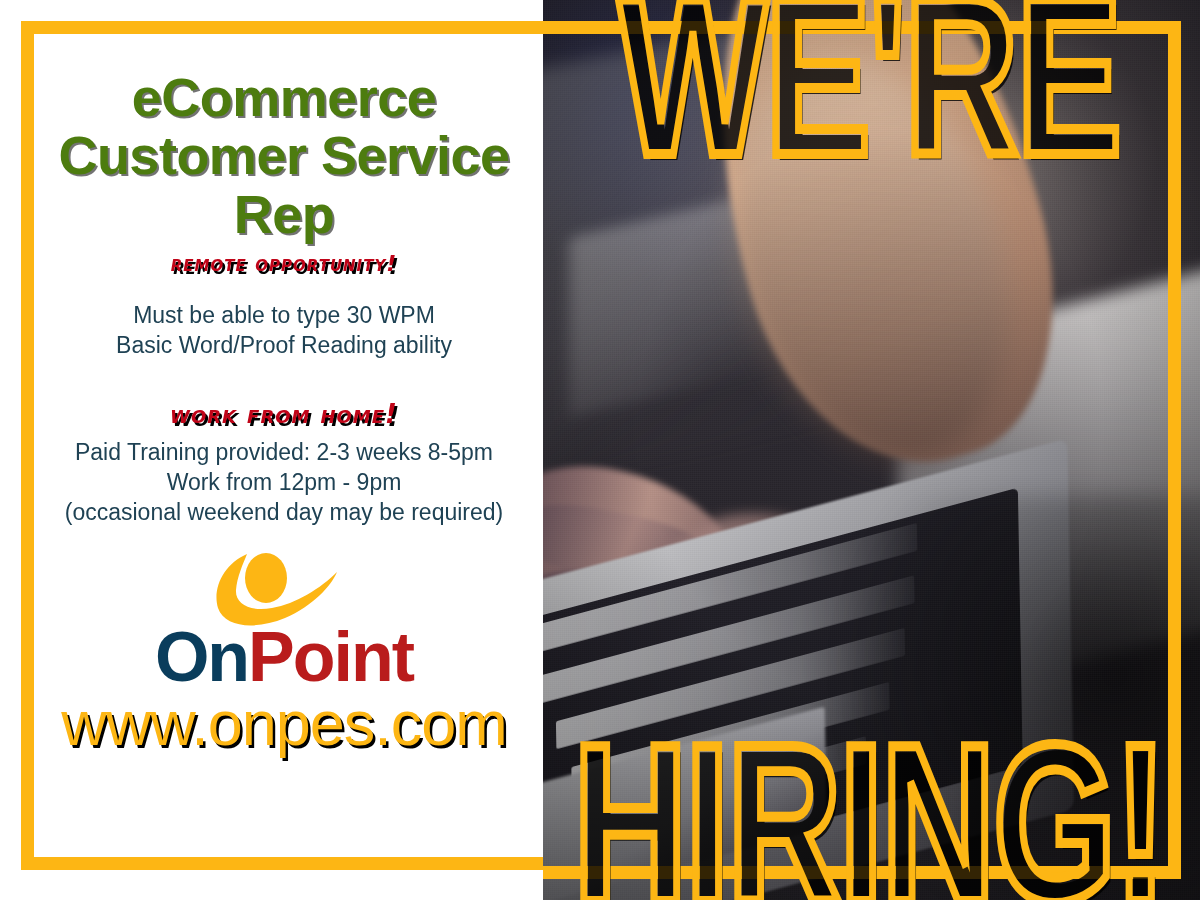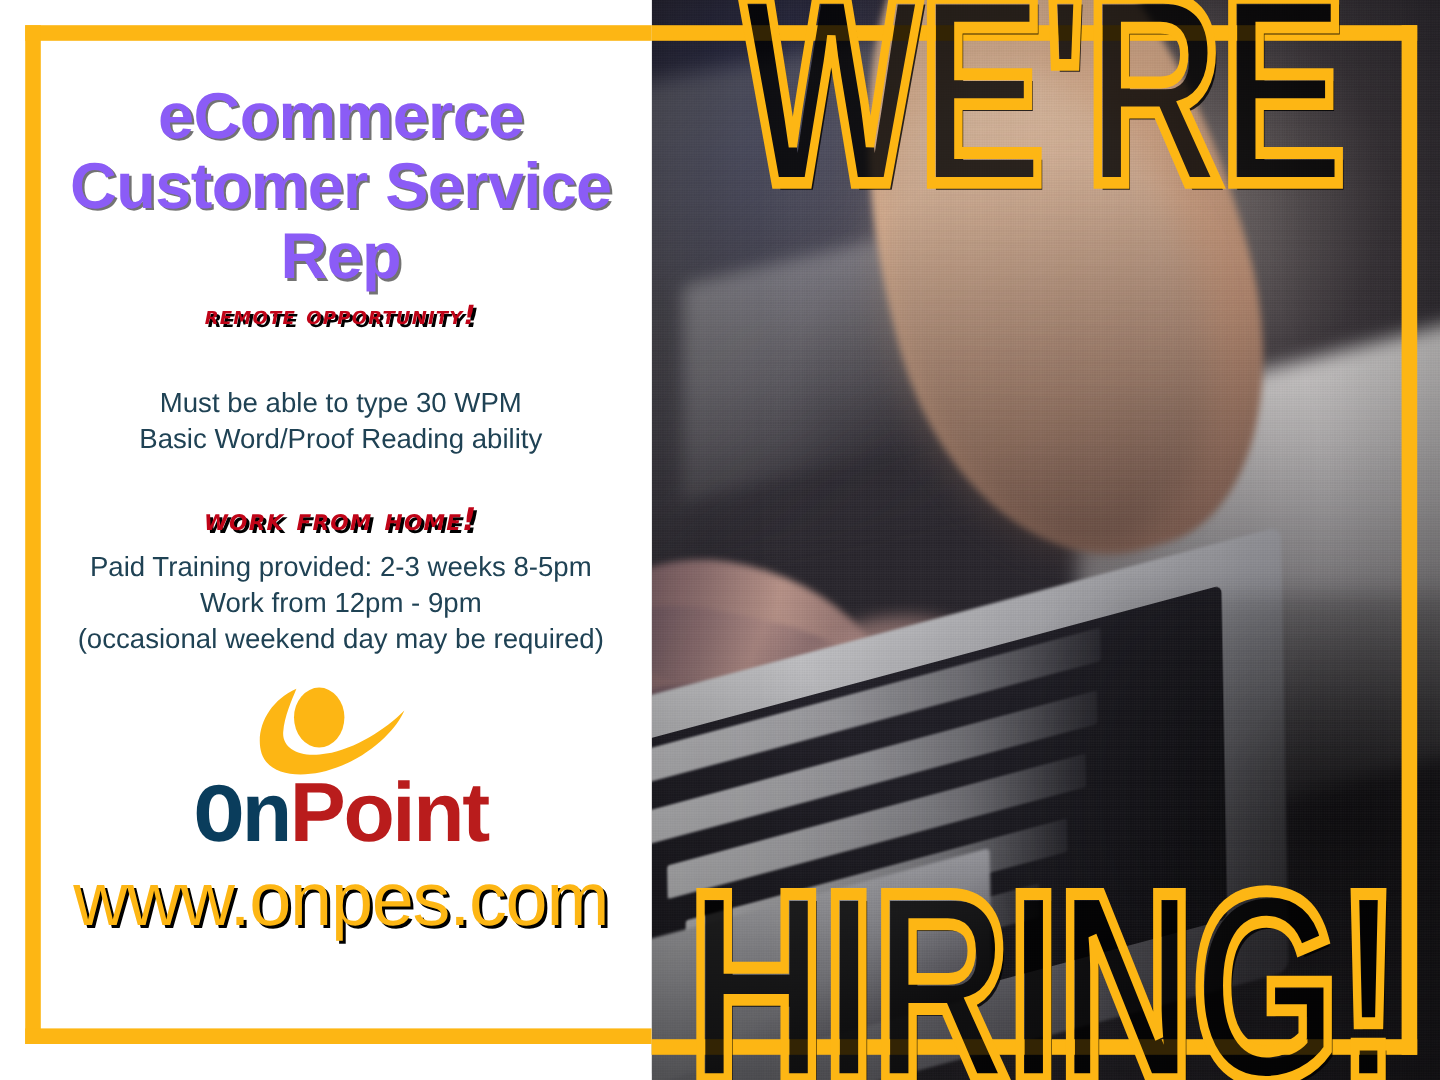--- a/index.html
+++ b/index.html
@@ -136,35 +136,35 @@
 
   
   .content {
     position:absolute; left:34px; top:34px; width:500px; height:823px;
     z-index:7; display:flex; flex-direction:column; align-items:center;
   }
 
   .headline {
     margin-top:34px;
     font-size:54px; line-height:1.08; font-weight:bold;
-    color:#8b5cf6; text-align:center; letter-spacing:-0.5px;
+    color:#4d7c0f; text-align:center; letter-spacing:-0.5px;
     text-shadow:2px 2px 0 rgba(0,0,0,0.55);
   }
 
   .tagline {
     margin-top:8px;
     font-family:"DejaVu Sans", sans-serif;
     font-size:22px; font-weight:bold; font-style:italic;
     color:#C00418; text-align:center;
     font-variant:small-caps; text-transform:lowercase;
     letter-spacing:1px;
     text-shadow:2.5px 2.5px 0 #000;
   }
 
-  .req-block { margin-top:44px; text-align:center; }
+  .req-block { margin-top:24px; text-align:center; }
   .req-block .line, .shift-block .line {
     font-size:23px; line-height:1.32; color:#1F4254; white-space:nowrap;
   }
 
   .subhead {
     margin-top:38px;
     font-family:"DejaVu Sans", sans-serif;
     font-size:26px; font-weight:bold; font-style:italic;
     color:#C00418; text-align:center;
     font-variant:small-caps; text-transform:lowercase;
@@ -174,21 +174,21 @@
 
   .shift-block { margin-top:8px; text-align:center; }
 
   
   .logo { margin-top:22px; display:flex; flex-direction:column; align-items:center; }
   .logo-mark { width:200px; height:78px; display:block; }
   .logo-word {
     margin-top:-6px;
     font-size:70px; font-weight:bold; letter-spacing:-2px; line-height:1;
   }
-  .logo-on { color:#0A3D5C;font-family:Liberation Mono, monospace; }
+  .logo-on { color:#0A3D5C; }
   .logo-point { color:#b91c1c; }
   .logo-url {
     margin-top:-2px;
     font-size:63px; font-weight:normal; letter-spacing:-1px; line-height:1.05;
     color:#FDB614; text-shadow:2.5px 2.5px 0 #000;
   }
 
   
   .hiring {
     position:absolute; z-index:7; left:543px; top:0; width:652px; height:900px;

